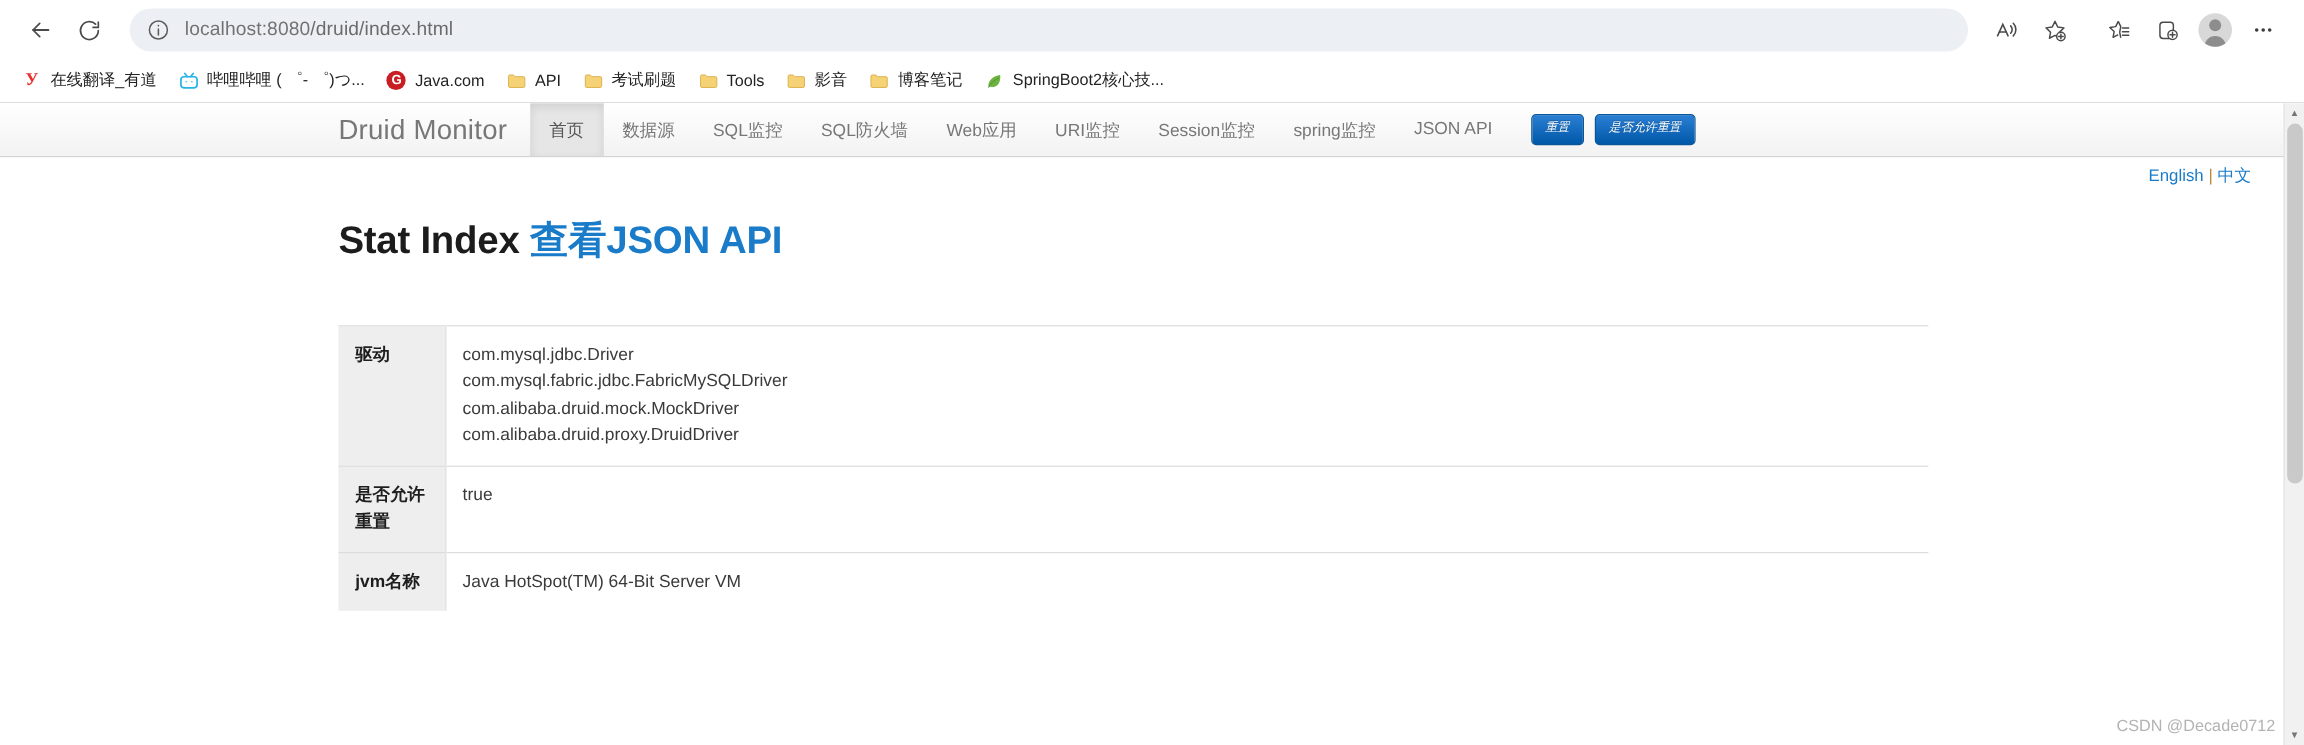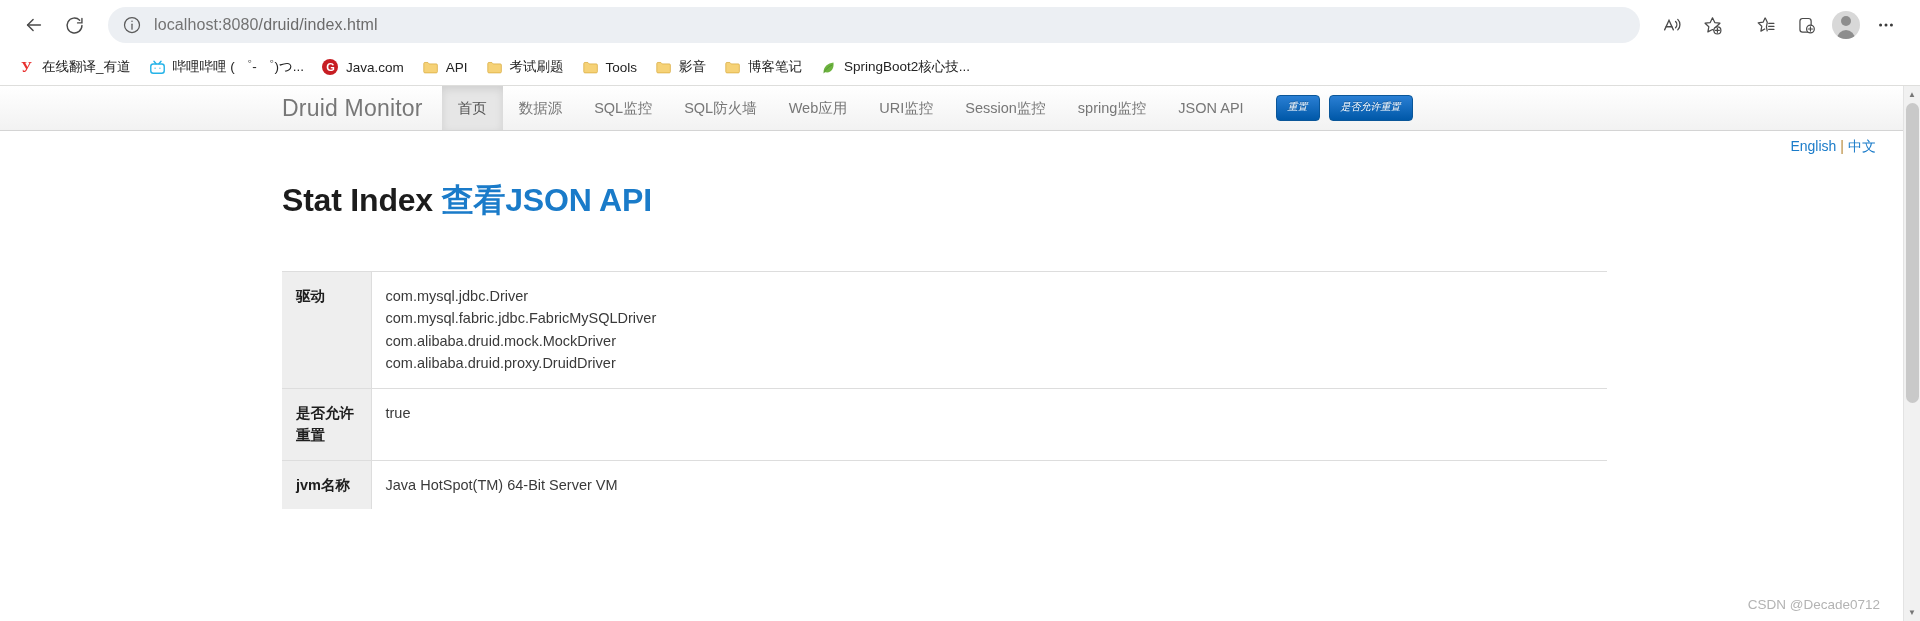--- a/index.html
+++ b/index.html
@@ -275,21 +275,21 @@
     position: absolute;
     top: 17px; left: 2px;
     width: 13px;
     height: 300px;
     background: #c9c9c9;
     border-radius: 7px;
   }
 
   .watermark {
     position: absolute;
-    right: 40px;
+    right: 24px;
     bottom: 9px;
     font-size: 13.5px;
     color: #b3b3b3;
     white-space: nowrap;
   }
 </style>
 </head>
 <body>
 
 <div class="browser-chrome">

